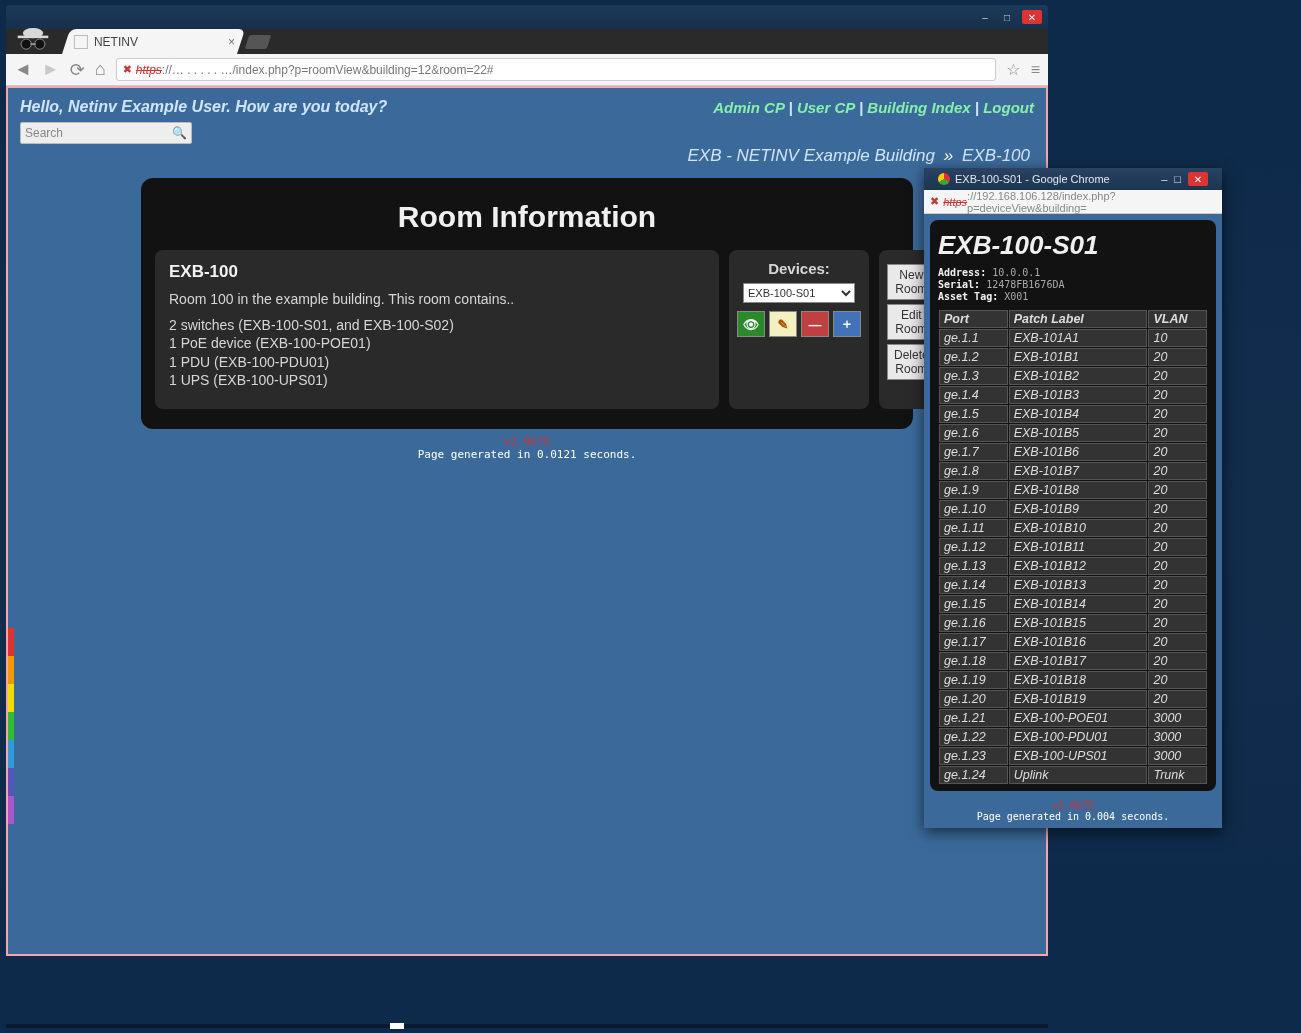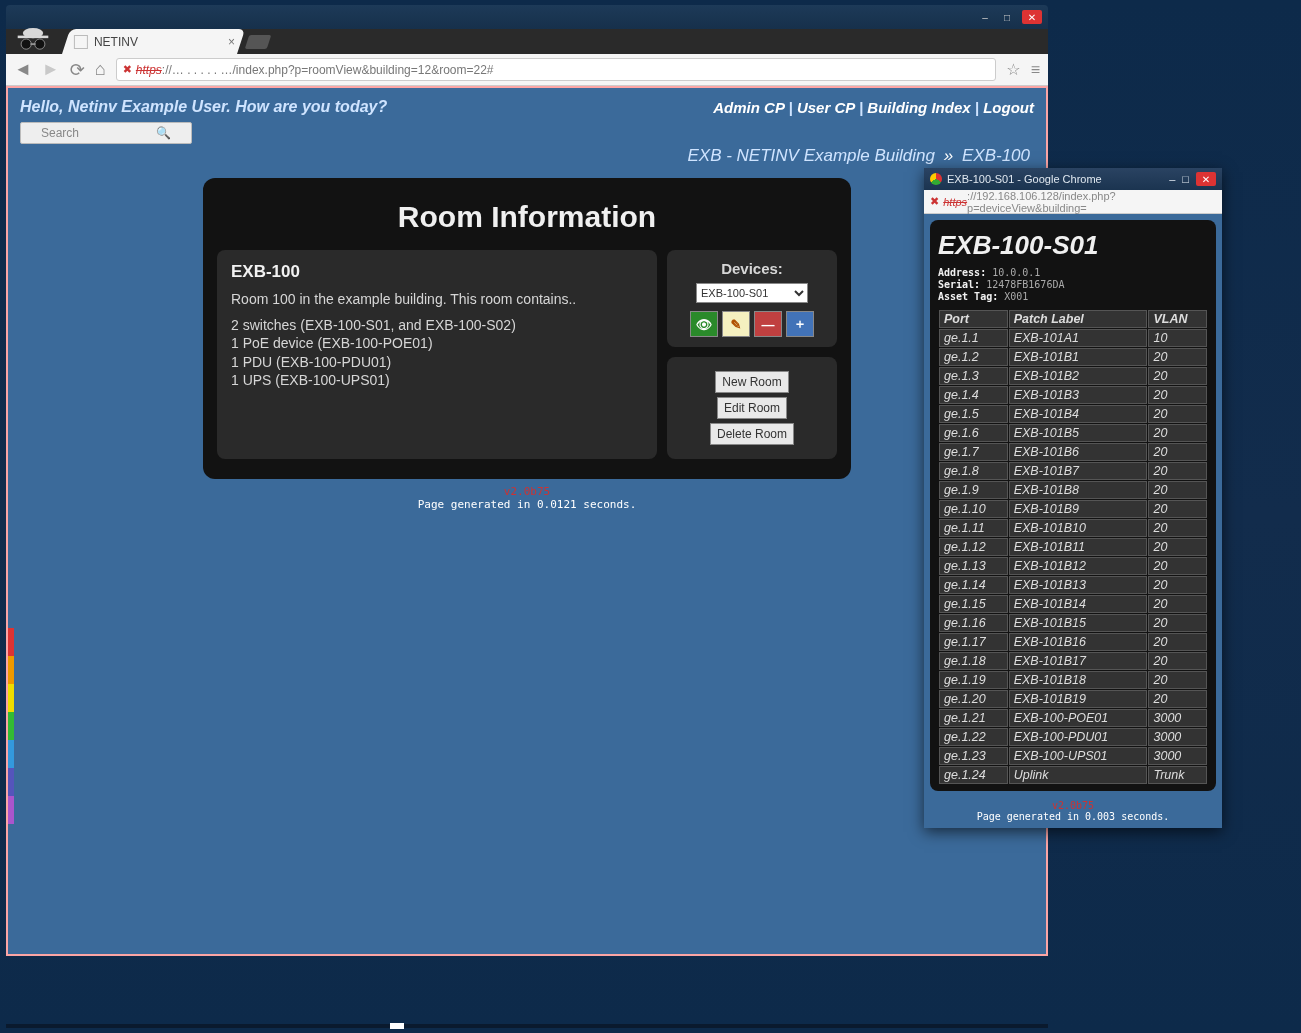--- a/index.html
+++ b/index.html
@@ -51,44 +51,44 @@
 
   
   .page {
     background:#3b6a9a; border:2px solid #fca5a5; height:870px; position:relative;
   }
   .greeting {
     padding:10px 12px 4px; color:#cfe4ff; font-style:italic; font-size:16px; font-weight:bold;
     display:flex; justify-content:space-between; align-items:center;
   }
   .top-links { font-size:15px; color:#cfe4ff; font-style:italic;}
-  .top-links a { color:#ffffff; }
+  .top-links a { color:#86efac; }
   .searchbox {
     margin:2px 0 0 12px; width:172px; height:22px; background:#eee; border:1px solid #bbb;
-    border-radius:2px; display:flex; align-items:center; padding:0 20px; color:#888;
+    border-radius:2px; display:flex; align-items:center; padding:0 4px; color:#888;
     font-size:12px;
   }
   .searchbox .mag{ margin-left:auto; }
   .crumbs {
     text-align:right; padding:2px 16px 8px; color:#cfe4ff; font-style:italic; font-size:17px;
   }
   .crumbs .sep { color:#fff; padding:0 4px;}
   .panel {
-    background:#121212; color:#dcdcdc; width:648px; margin:4px auto 0;
+    background:#121212; color:#dcdcdc; width:772px; margin:4px auto 0;
     border-radius:12px; padding:16px 14px 20px;
   }
   .panel h1{ text-align:center; font-size:30px; color:#f0f0f0; margin:6px 0 16px;}
   .panel-body{ display:flex; gap:10px; }
   .room-box{
     flex:1; background:#2a2a2a; border-radius:8px; padding:12px 14px; font-size:14px;
     color:#d6d6d6;
   }
   .room-box h2{ font-size:17px; color:#f2f2f2; margin-bottom:8px;}
   .room-box p{ margin:8px 0; line-height:1.3em;}
-  .side-col{ display:flex; flex-direction:column; gap:10px; width:170px;}
+  .side-col{ display:flex; gap:10px; width:170px;}
   .devices-box, .action-box{
     background:#2a2a2a; border-radius:8px; padding:10px 8px; text-align:center; color:#d6d6d6;
   }
   .devices-box h3{ font-size:15px; margin-bottom:6px;}
   .dev-select{ width:112px; height:20px; font-size:11px; border:1px solid #888; background:#fff; color:#333;}
   .icon-row{ display:flex; justify-content:center; gap:4px; margin-top:8px;}
   .sq{ width:28px;height:26px; border:1px solid #888; display:flex;align-items:center;justify-content:center; font-weight:bold; color:#fff;}
   .sq.eye{ background:#2a8a2a;}
   .sq.pencil{ background:#f5f0c0; color:#b05000;}
   .sq.minus{ background:#c04040;}
@@ -102,21 +102,21 @@
   .rainbow{ position:absolute; left:0; top:540px; width:6px;}
   .rainbow div{ height:28px;}
 
   
   .popup {
     position:absolute; left:924px; top:168px; width:298px;
     box-shadow:0 4px 14px rgba(0,0,0,.6);
   }
   .pop-title{
     height:22px; background:linear-gradient(#2a4362,#1b3450); display:flex; align-items:center;
-    padding:0 6px; color:#e0e8f0; font-size:11px;
+    padding:0 14px; color:#e0e8f0; font-size:11px;
   }
   .pop-title .chrome-ico{ width:12px;height:12px; background:conic-gradient(#d33 0 120deg,#3a3 120deg 240deg,#fc0 240deg 360deg); border-radius:50%; margin-right:5px;}
   .pop-title .wctrls{ margin-left:auto; display:flex; gap:7px; align-items:center;}
   .pop-url{
     height:24px; background:#f5f5f5; border-bottom:1px solid #ccc; display:flex; align-items:center;
     padding:0 6px; font-size:11px; color:#888;
   }
   .pop-url .lock{ color:#c33; margin-right:4px;}
   .pop-url .https{ color:#c33; text-decoration:line-through; font-style:italic;}
   .pop-page{ background:#3b6a9a; padding:6px;}
@@ -401,18 +401,18 @@
               <td>ge.1.24</td>
               <td>Uplink</td>
               <td>Trunk</td>
             </tr>
           </tbody>
       </table>
     </div>
   </div>
   <div class="pop-foot">
     <span class="red">v2.0b75</span><br>
-    <span>Page generated in 0.003 seconds.</span>
+    <span>Page generated in 0.004 seconds.</span>
   </div>
 </div>
 
 <div class="taskbar"></div>
 <div class="task-item"></div>
 
 </body></html>

